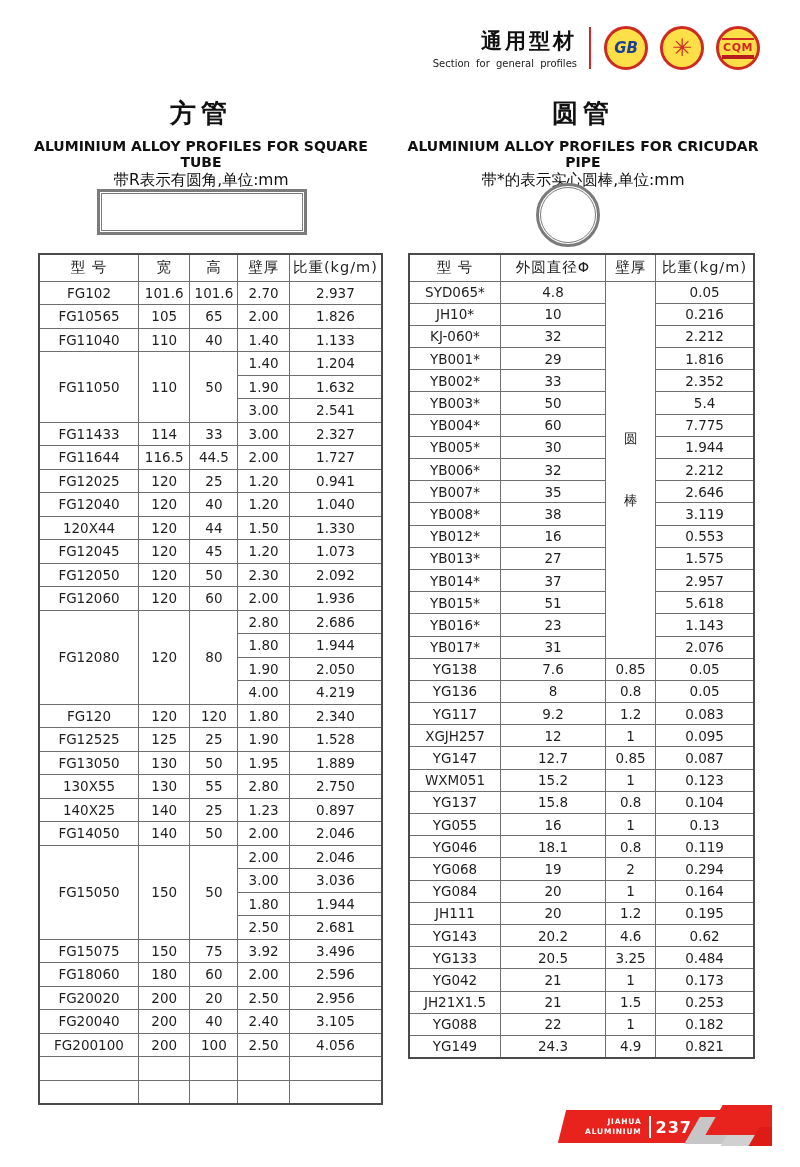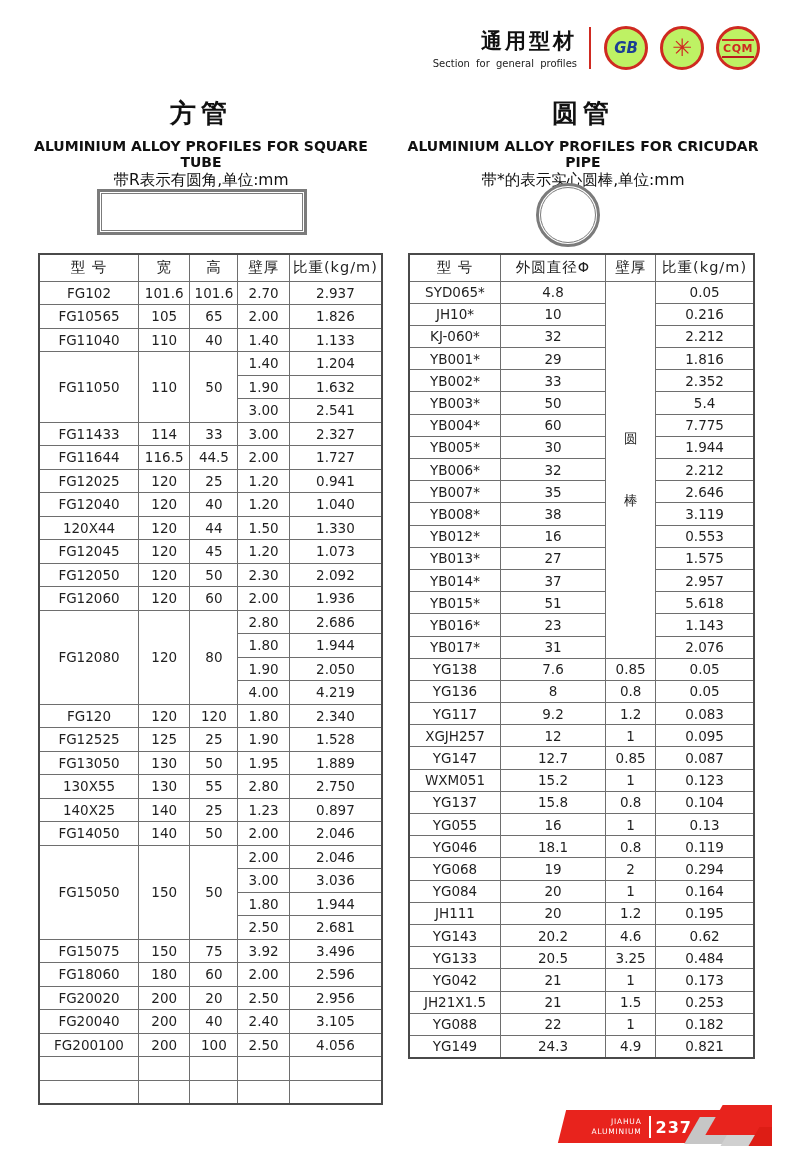--- a/index.html
+++ b/index.html
@@ -7,26 +7,26 @@
   .page { position:relative; width:772px; height:1167px; background:#ffffff; overflow:hidden;
           font-family:"DejaVu Sans","Liberation Sans",sans-serif; color:#1f1f1f; }
 
   
   .brand-header { position:absolute; top:26px; right:12px; display:flex; align-items:center; }
   .bh-titles { text-align:right; margin-right:12px; }
   .bh-cn { font-size:21px; font-weight:bold; letter-spacing:3px; color:#111; }
   .bh-en { font-size:10px; color:#222; margin-top:3px; word-spacing:3px; }
   .bh-divider { width:2px; height:42px; background:#cf2a21; margin-right:13px; }
   .logos { display:flex; gap:12px; }
-  .logo { width:44px; height:44px; border-radius:50%; border:3px solid #cf2a21; background:#bef264;
+  .logo { width:44px; height:44px; border-radius:50%; border:3px solid #cf2a21; background:#fde047;
           display:flex; align-items:center; justify-content:center;text-align:right; }
   .logo-gb-text { color:#1c3f94; font-weight:bold; font-style:italic; font-size:15px; }
   .logo-flower-glyph { color:#cf2a21; font-size:24px; line-height:1; }
   .logo-cqm-text { color:#cf2a21; font-weight:bold; font-size:11px; letter-spacing:.5px;
-                   border-top:2px solid #cf2a21; border-bottom:2px solid #b91c1c; padding:1px 1px; }
+                   border-top:2px solid #cf2a21; border-bottom:4px solid #b91c1c; padding:1px 1px; }
 
   
   .section-header { position:absolute; text-align:center; }
   #left-header  { top:96px; left:18px;  width:366px; }
   #right-header { top:96px; left:402px; width:362px; }
   .sec-title { font-size:26px; font-weight:bold; letter-spacing:5px; color:#111; }
   .sec-en { font-size:14px; font-weight:bold; margin-top:7px; color:#111; }
   .sec-cn { font-size:15.5px; margin-top:0; color:#111; }
 
   
@@ -55,21 +55,21 @@
   .f-strip { position:absolute; top:6px; left:10px; width:182px; height:33px;
              background:#e8231d; transform:skewX(-14deg); z-index:1; }
   .f-para { position:absolute; transform:skewX(-30deg); }
   .f-gray1 { top:13px; left:140px; width:58px; height:27px; background:#c6c6c6; z-index:2; }
   .f-red1  { top:1px;  left:162px; width:82px; height:30px; background:#e8231d; z-index:4; }
   .f-gray2 { top:30px; left:172px; width:32px; height:12px; background:#d0d0d0; z-index:3; }
   .f-red2  { top:23px; left:202px; width:68px; height:19px; background:#dd1d15; z-index:5; }
   .f-red3  { top:27px; left:240px; width:16px; height:11px; background:#b71712; z-index:6; }
   .f-content { position:absolute; top:10px; left:0; width:140px; height:26px;
                display:flex; align-items:center; justify-content:flex-end; color:#fff; z-index:7; }
-  .f-brand { text-align:right; font-size:7.5px; font-weight:normal; letter-spacing:.8px; line-height:1.3; }
+  .f-brand { text-align:right; font-size:7.5px; font-weight:bold; letter-spacing:.8px; line-height:1.3; }
   .f-divider { width:2px; height:22px; background:#fff; margin:0 5px 0 7px; }
   .f-page { font-size:16px; font-weight:bold; letter-spacing:1px; }
 </style>
 </head>
 <body>
 
 <div class="page">
 
   <div class="brand-header">
     <div class="bh-titles">

